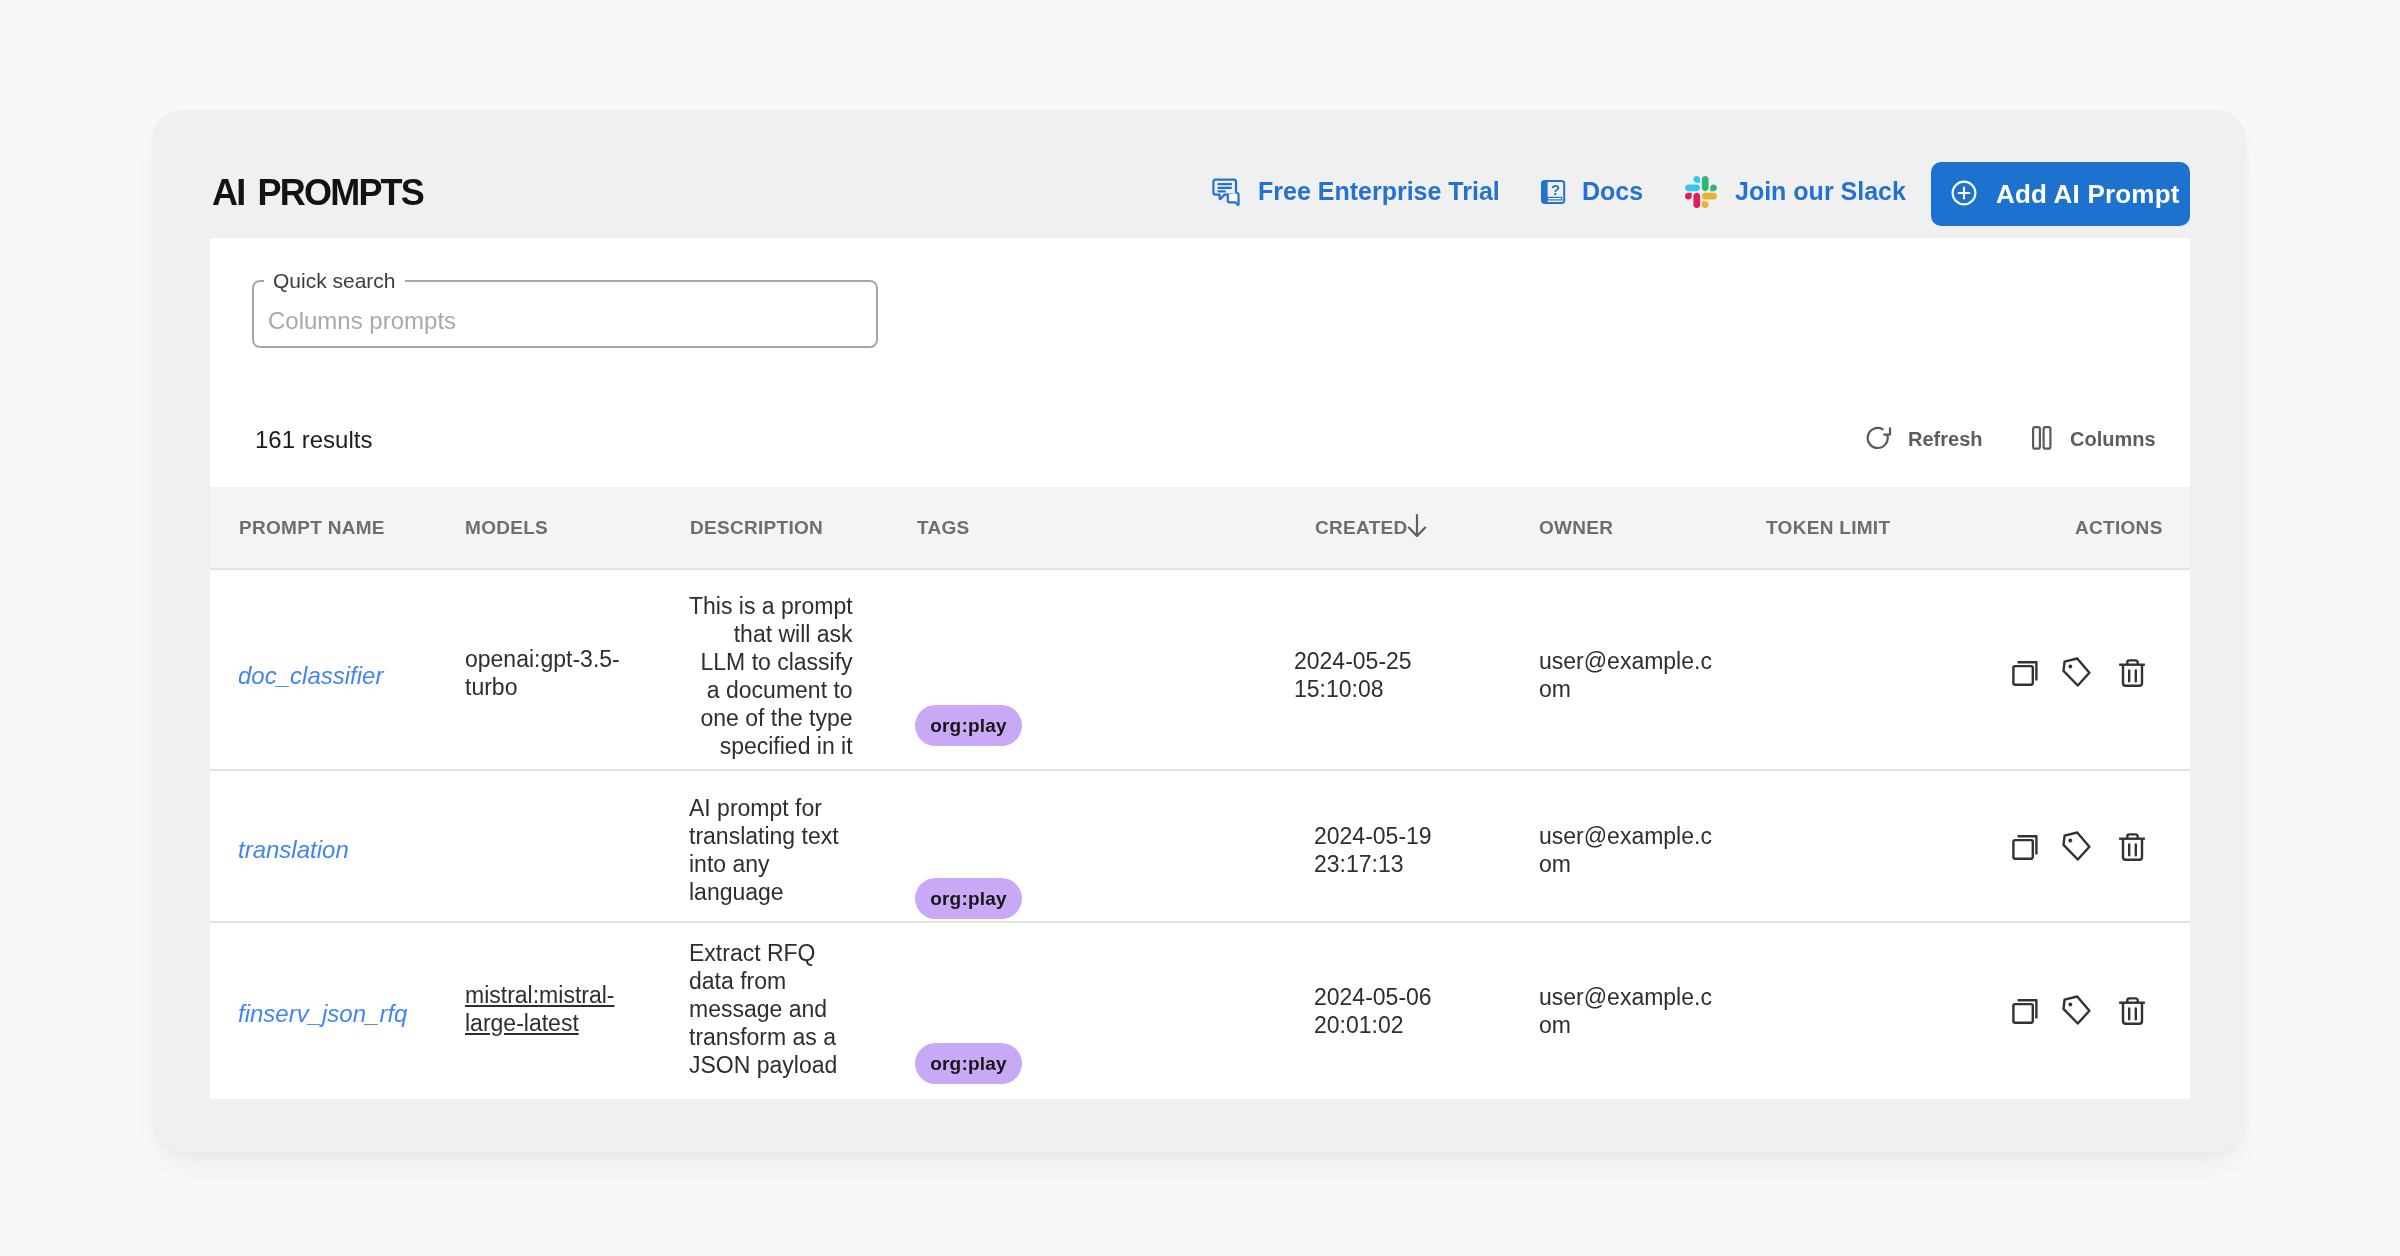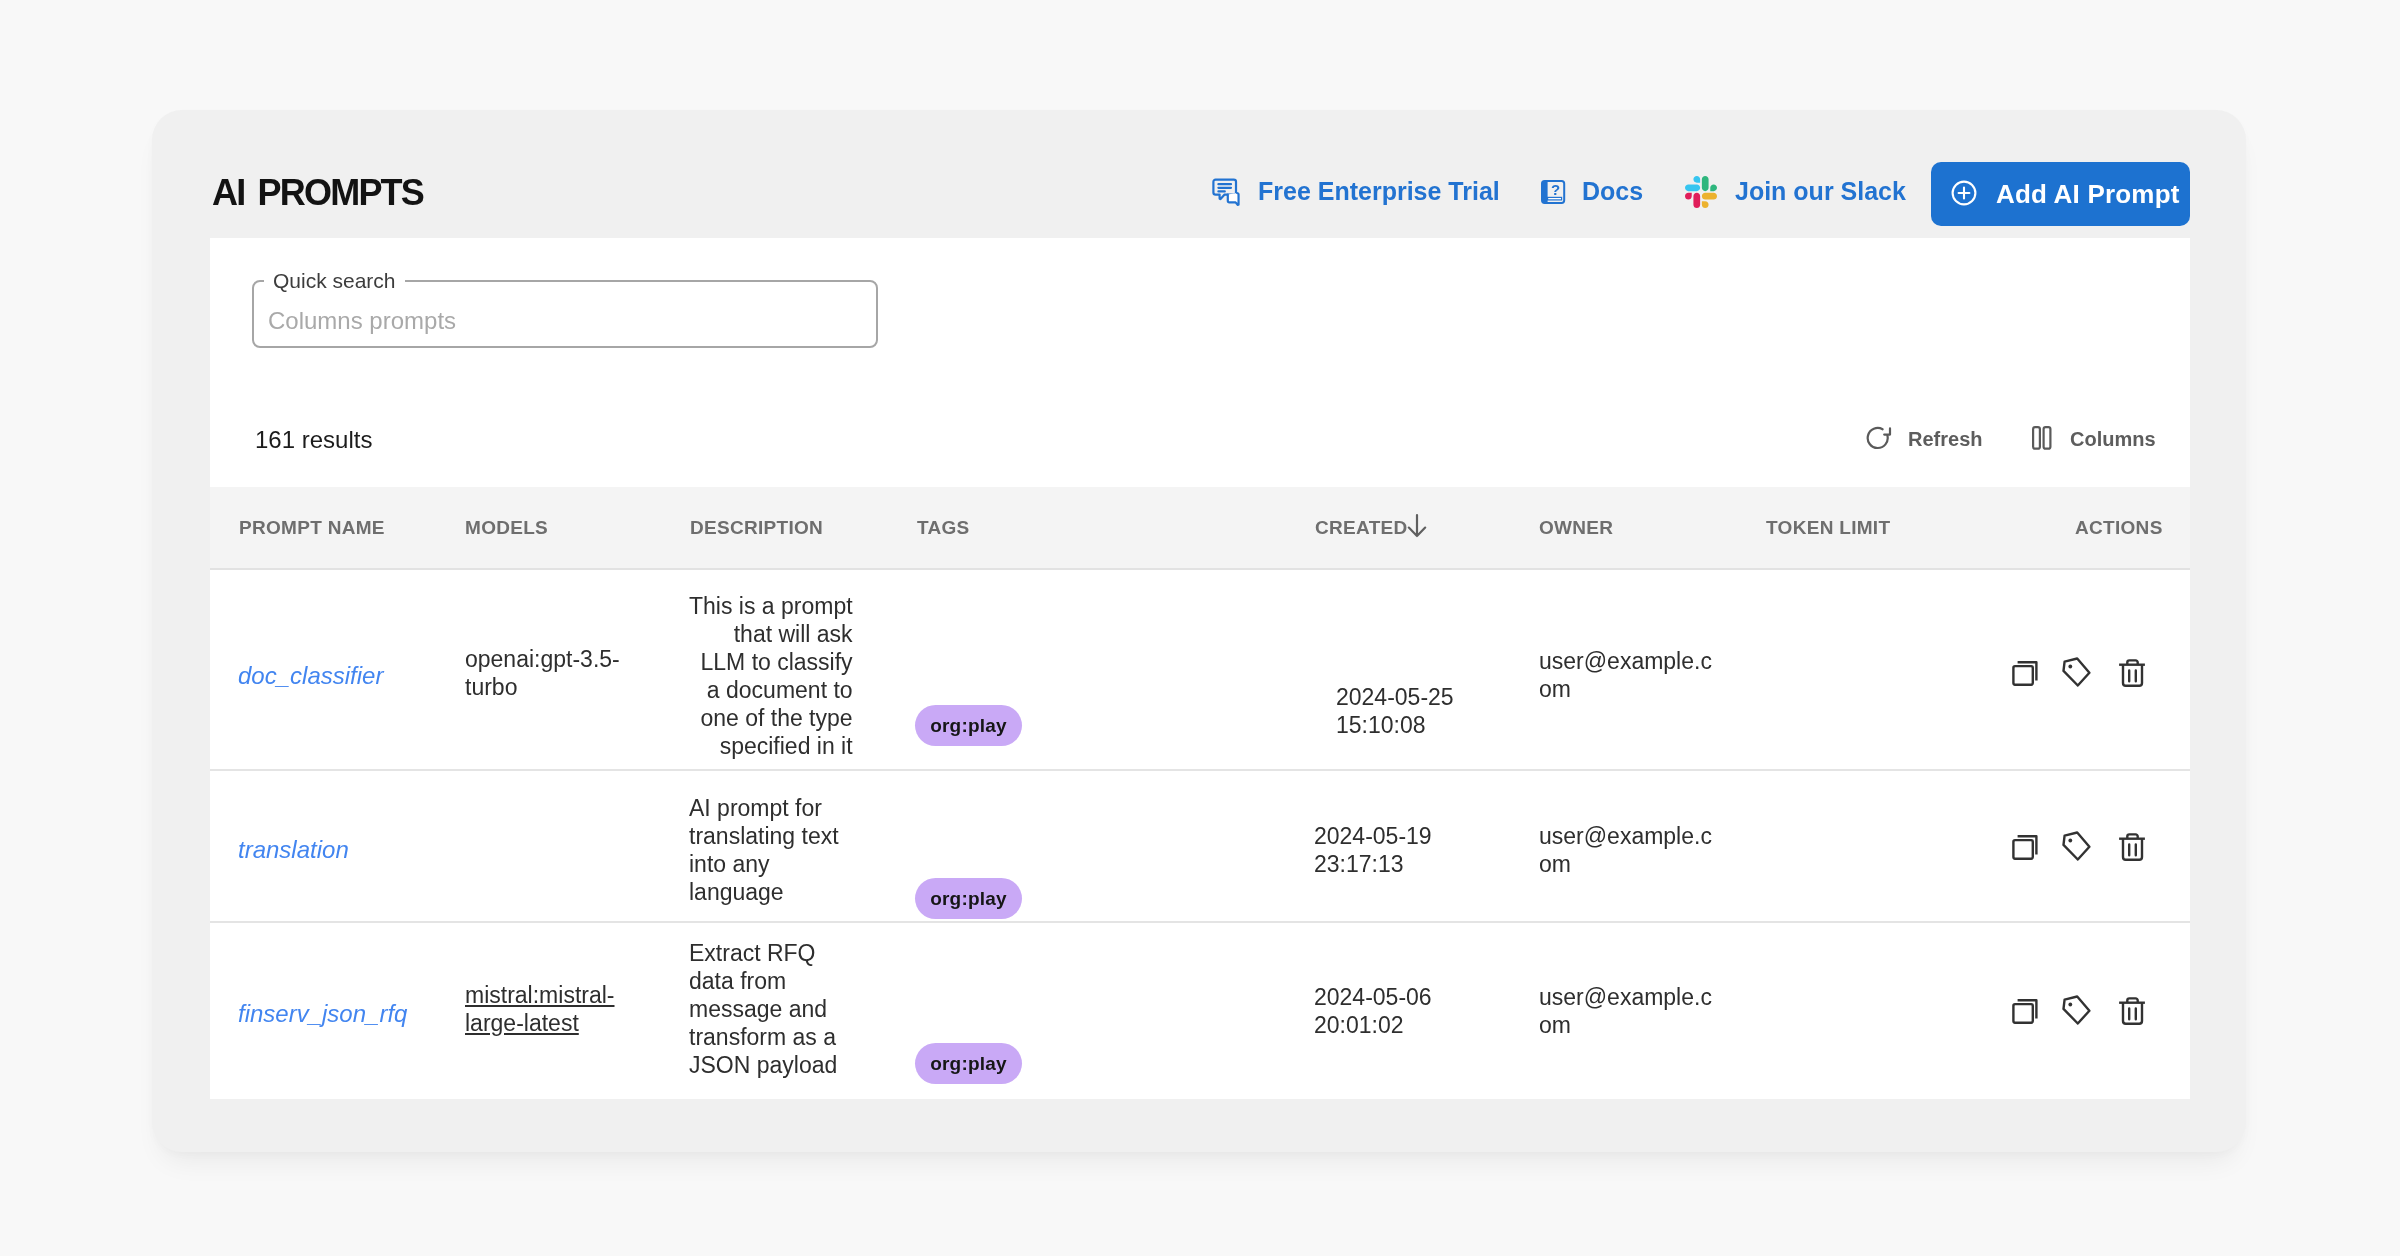--- a/index.html
+++ b/index.html
@@ -99,21 +99,21 @@
 <div class="th" style="left:1766px;">TOKEN LIMIT</div>
 <div class="th" style="left:2075px;">ACTIONS</div>
 
 <div class="rowsep" style="top:769px;"></div>
 <div class="rowsep" style="top:921px;"></div>
 
 <div class="cell link" style="left:238px; top:661.5px;">doc_classifier</div>
 <div class="cell" style="left:465px; top:644.5px;">openai:gpt-3.5-<br>turbo</div>
 <div class="cell" style="left:689px; top:591.5px;text-align:right;">This is a prompt<br>that will ask<br>LLM to classify<br>a document to<br>one of the type<br>specified in it</div>
 <div class="pill" style="top:657px;">org:play</div>
-<div class="cell" style="left:1336px; top:646.5px;margin-top:36px;">2024-05-25<br>15:10:08</div>
+<div class="cell" style="left:1294px; top:646.5px;">2024-05-25<br>15:10:08</div>
 <div class="cell" style="left:1539px; top:646.5px;">user@example.c<br>om</div>
 
 <div class="cell link" style="left:238px; top:835.5px;">translation</div>
 <div class="cell" style="left:689px; top:793.5px;">AI prompt for<br>translating text<br>into any<br>language</div>
 <div class="pill" style="top:830px;">org:play</div>
 <div class="cell" style="left:1314px; top:821.5px;">2024-05-19<br>23:17:13</div>
 <div class="cell" style="left:1539px; top:821.5px;">user@example.c<br>om</div>
 
 <div class="cell link" style="left:238px; top:999.5px;">finserv_json_rfq</div>
 <div class="cell" style="left:465px; top:981px;text-decoration:underline;">mistral:mistral-<br>large-latest</div>

